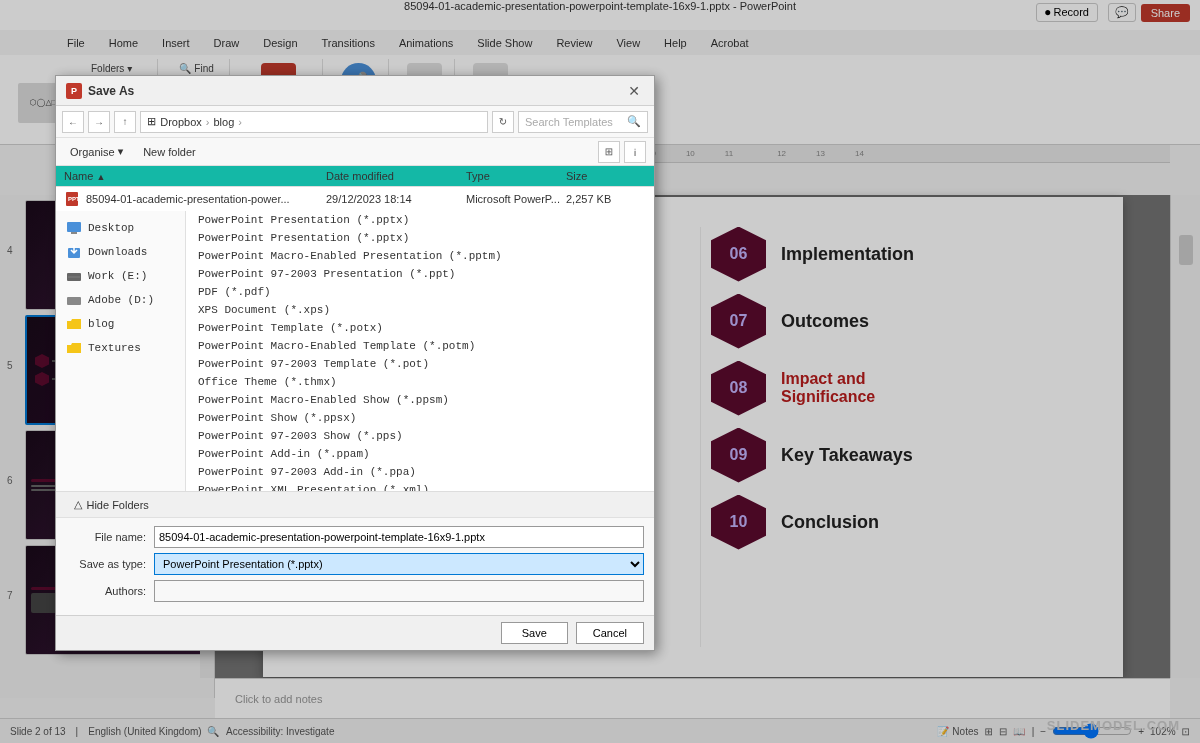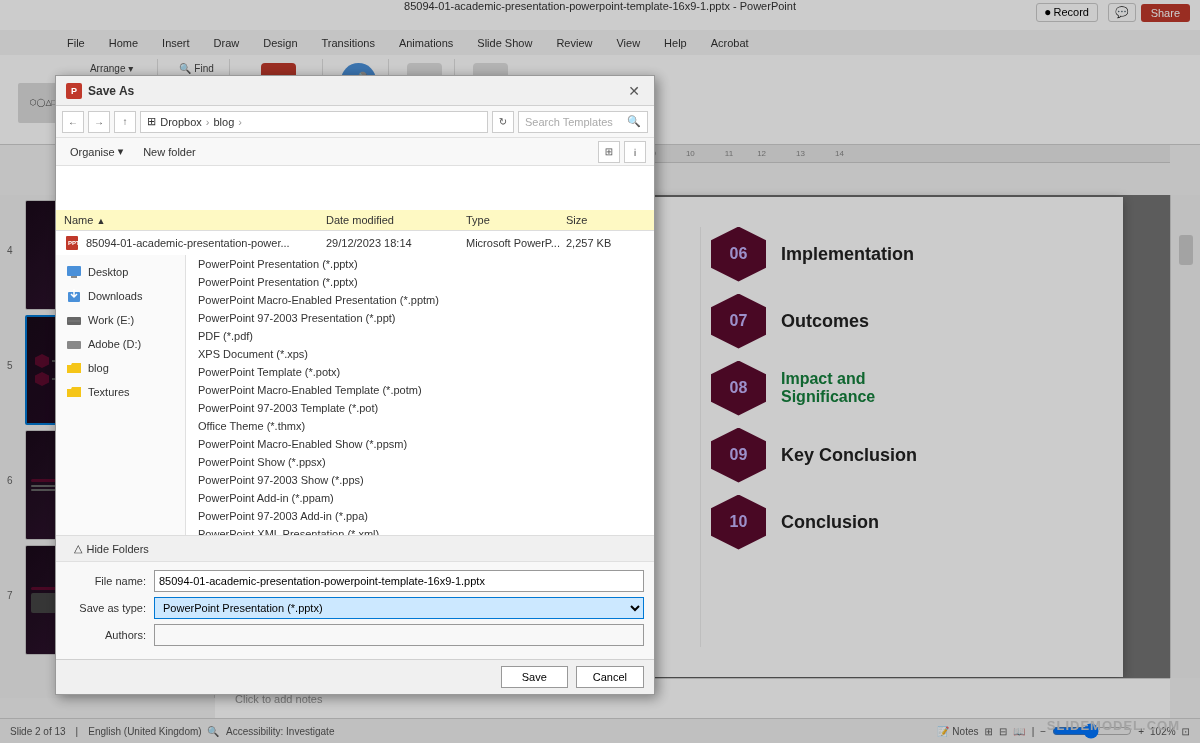--- a/index.html
+++ b/index.html
@@ -315,26 +315,25 @@
     .toolbar-btn {
       cursor: pointer;
       padding: 2px 6px;
       display: flex;
       align-items: center;
       gap: 3px;
     }
 
     .file-header {
       display: flex;
-      background: #fef9c3;
+      background: #14b8a6;
       border-bottom: 1px solid #ddd;
       padding: 4px 8px;
       font-size: 11px;
       color: #333;
-      margin-top: 44px;
     }
 
     .file-header-name { flex: 1; cursor: pointer; }
     .file-header-date { width: 140px; cursor: pointer; }
     .file-header-type { width: 100px; cursor: pointer; }
     .file-header-size { width: 80px; cursor: pointer; }
 
     .file-row {
       display: flex;
       align-items: center;
@@ -353,20 +352,21 @@
 
     .file-name { flex: 1; }
     .file-date { width: 140px; }
     .file-type { width: 100px; }
     .file-size { width: 80px; }
 
     
     .dialog-bottom {
       display: flex;
       height: 280px;
+      font-family: Liberation Mono, monospace;
     }
 
     .dialog-left-panel {
       width: 130px;
       border-right: 1px solid #e0e0e0;
       background: #fafafa;
       padding: 5px 0;
     }
 
     .panel-item {
@@ -596,21 +596,21 @@
       width: 15px;
       bottom: 65px;
       background: #e8e8e8;
       border-right: 1px solid #ccc;
     }
 
     
     .slide-label-2line {
       font-size: 16px;
       font-weight: 600;
-      color: #15803d;
+      color: #b91c1c;
     }
   </style>
 </head>
 <body>
 
 <div class="ppt-bg">
 
   <div class="ppt-titlebar">
     <span>85094-01-academic-presentation-powerpoint-template-16x9-1.pptx - PowerPoint</span>
     <div style="position:absolute;right:10px;top:3px;display:flex;gap:5px;align-items:center;">
@@ -636,21 +636,21 @@
   </div>
 
   <div class="ppt-ribbon-content">
 
     <div class="rib-group">
       <div class="rib-icons-row">
         <div class="rib-icon-btn">
           <div style="width:50px;height:40px;background:#ddd;border-radius:2px;display:flex;align-items:center;justify-content:center;font-size:8px;">⬡◯△□</div>
         </div>
         <div style="display:flex;flex-direction:column;gap:2px;">
-          <div class="rib-icon-btn" style="font-size:10px;">Arrange ▾</div>
+          <div class="rib-icon-btn" style="font-size:10px;">Folders ▾</div>
           <div class="rib-icon-btn" style="font-size:10px;">Quick Styles ▾</div>
           <div class="rib-icon-btn" style="font-size:10px;">Shape Fill ▾</div>
           <div class="rib-icon-btn" style="font-size:10px;">Shape Outline ▾</div>
           <div class="rib-icon-btn" style="font-size:10px;">Shape Effects ▾</div>
         </div>
       </div>
       <div class="rib-group-label">Drawing</div>
     </div>
 
     <div class="rib-group">
@@ -706,21 +706,21 @@
     <span style="margin-left:30px;">2</span>
     <span style="margin-left:30px;">3</span>
     <span style="margin-left:30px;">4</span>
     <span style="margin-left:30px;">5</span>
     <span style="margin-left:30px;">6</span>
     <span style="margin-left:30px;">7</span>
     <span style="margin-left:30px;">8</span>
     <span style="margin-left:30px;">9</span>
     <span style="margin-left:30px;">10</span>
     <span style="margin-left:30px;">11</span>
-    <span style="margin-left:24px;">12</span>
+    <span style="margin-left:44px;">12</span>
     <span style="margin-left:30px;">13</span>
     <span style="margin-left:30px;">14</span>
   </div>
 
   <div class="slide-panel">
     <div style="position:relative;margin-bottom:5px;margin-left:20px;">
       <span class="slide-thumb-num">4</span>
       <div class="slide-thumb">
         <div class="slide-thumb-inner" style="background:linear-gradient(135deg,#1a0a1a 0%,#3d1a3d 100%);">
           <div style="color:#fff;font-size:7px;text-align:center;padding:5px;">
@@ -835,21 +835,21 @@
           <div class="slide-item">
             <div class="hexagon">
               <span class="hex-num">08</span>
             </div>
             <span class="slide-label-2line">Impact and<br>Significance</span>
           </div>
           <div class="slide-item">
             <div class="hexagon">
               <span class="hex-num">09</span>
             </div>
-            <span class="slide-label">Key Conclusion</span>
+            <span class="slide-label">Key Takeaways</span>
           </div>
           <div class="slide-item">
             <div class="hexagon">
               <span class="hex-num">10</span>
             </div>
             <span class="slide-label">Conclusion</span>
           </div>
         </div>
       </div>
     </div>

